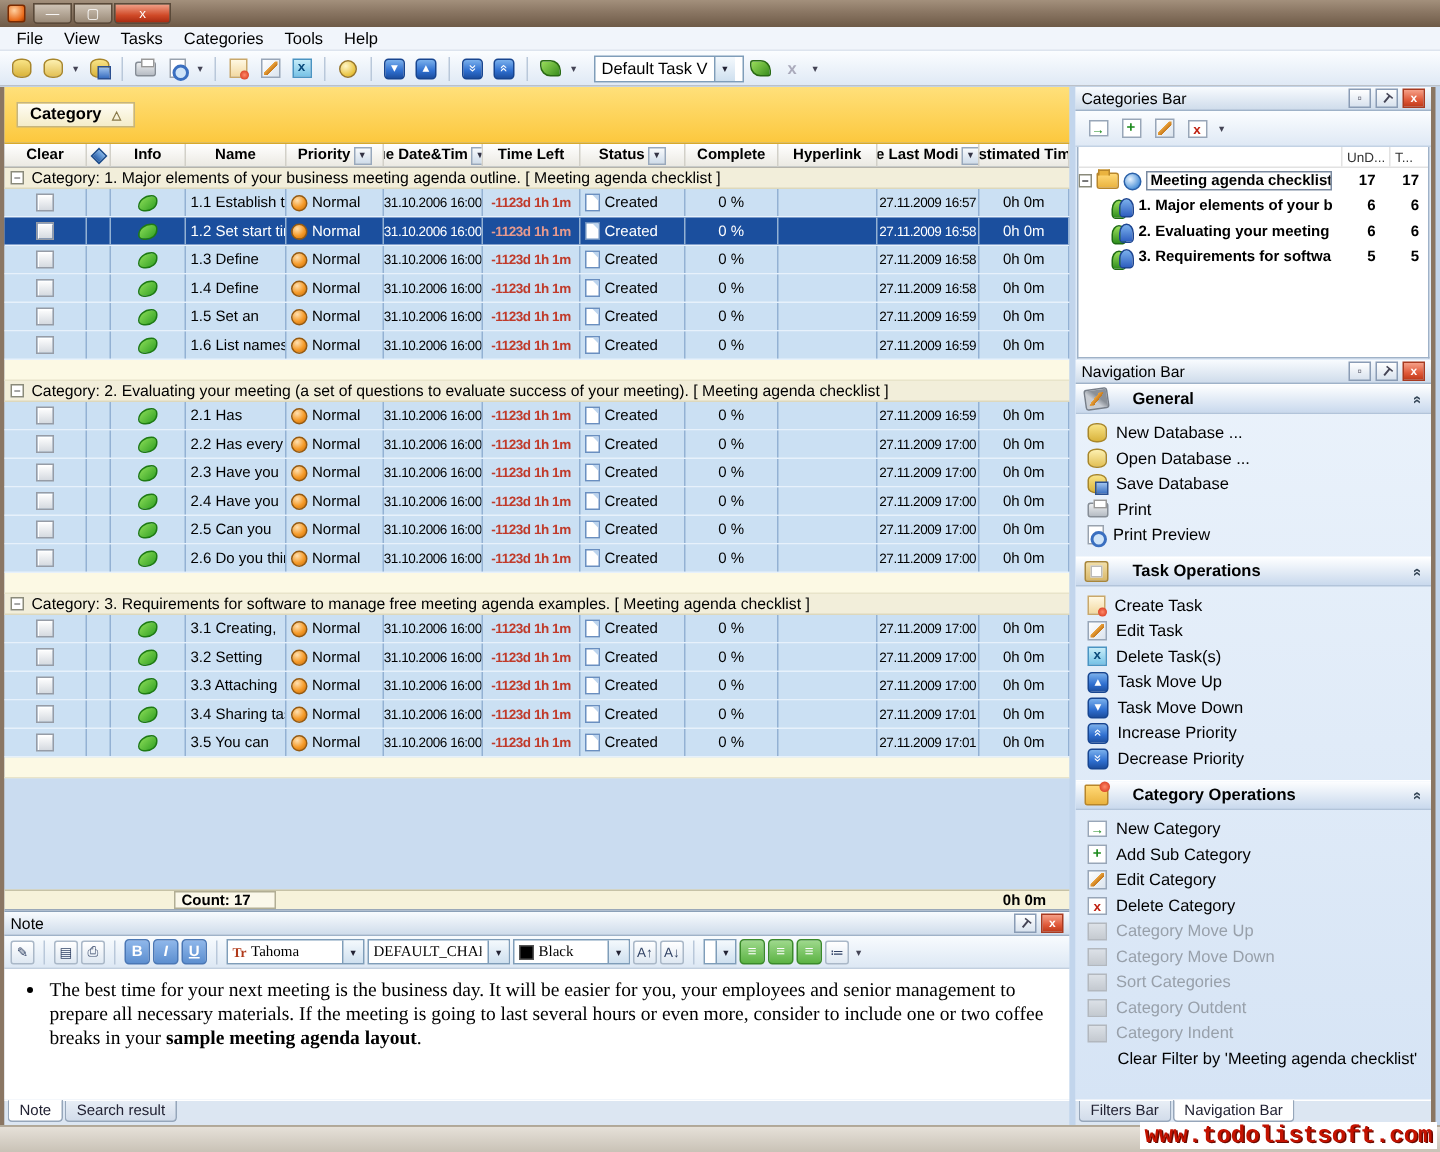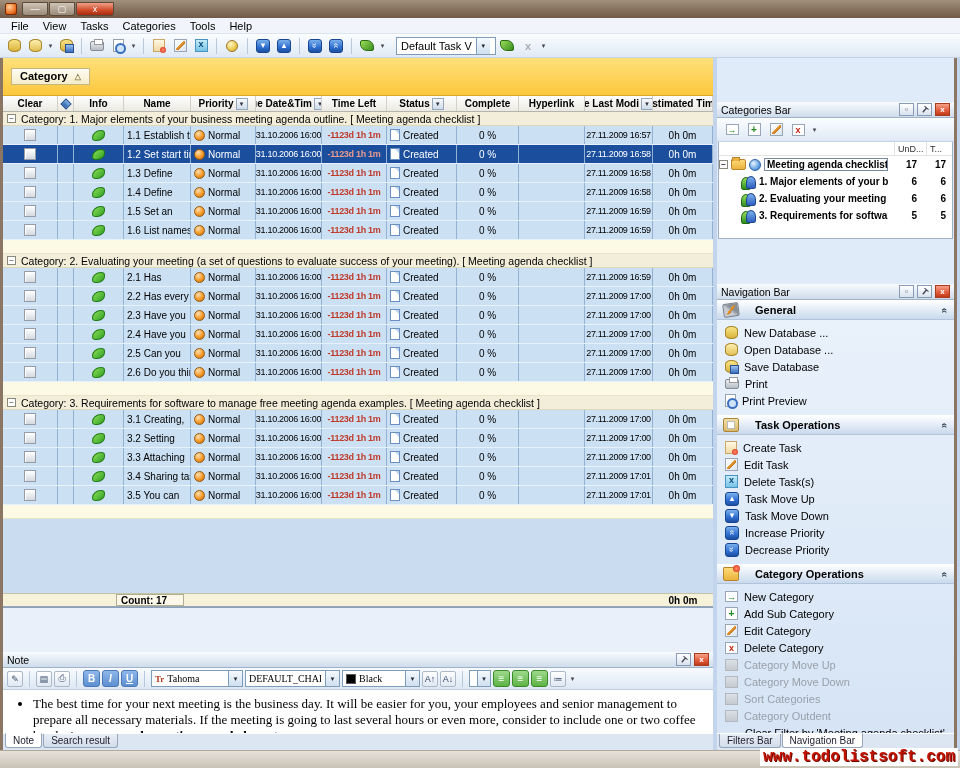--- a/index.html
+++ b/index.html
@@ -88,21 +88,21 @@
   .doc-icon::after{content:"";position:absolute;right:0;top:0;border-style:solid;border-width:0 4px 4px 0;border-color:transparent #bcd4ee transparent transparent;}
   .info-icon{width:13px;height:11px;background:linear-gradient(135deg,#8fe05a,#2f9e22);border:1px solid #1e7a14;border-radius:70% 30% 60% 30%;}
   .group-filler{background:#fcf9e4;border-bottom:1px solid #e8e4ca;}
   .grid-empty{flex:1;background:#cadcf0;}
   .count-bar{height:14px;background:#f6f2da;border-top:1px solid #c6c2a6;border-bottom:1px solid #9aa8b8;
     display:flex;align-items:center;font-weight:bold;font-size:10px;}
   .count-box{margin-left:113px;background:#fbf8ea;border:1px solid #b2ae94;padding:0 16px 0 4px;height:12px;line-height:11px;}
   .count-total{margin-left:auto;width:60px;text-align:center;}
   
   .panel-title{height:16px;background:linear-gradient(#f8fbfe,#cfdceb);border-bottom:1px solid #9fb2c8;
-    display:flex;align-items:center;padding:0 4px;gap:3px;margin-top:44px;}
+    display:flex;align-items:center;padding:0 4px;gap:3px;}
   .panel-title .pt-label{flex:1;font-size:10.5px;}
   .pt-btn{width:15px;height:13px;border:1px solid #8a9cb5;background:linear-gradient(#ffffff,#d8e2ee);
     display:flex;align-items:center;justify-content:center;font-size:8px;color:#445;}
   .pt-close{background:linear-gradient(#f5a088,#e05a3a 60%,#c03a1a);color:#fff;font-weight:bold;border-color:#a83a20;}
   .pin-g{display:inline-block;transform:rotate(40deg);font-weight:bold;font-size:9px;}
   
   .note-panel{height:126px;display:flex;flex-direction:column;border-top:1px solid #8ba0b8;background:#e9f0f9;}
   .note-toolbar{height:22px;background:linear-gradient(#f8fbfe,#dde8f4);border-bottom:1px solid #c2cfdf;
     display:flex;align-items:center;gap:2px;padding:0 4px;font-size:10px;}
   .fmt-btn{width:17px;height:17px;border-radius:3px;border:1px solid #4a77b5;color:#fff;font-weight:bold;
@@ -985,20 +985,24 @@
                   <span>Category Move Down</span>
                 </div>
                 <div class="nav-item dis">
                   <span class="ti ic-gray"></span>
                   <span>Sort Categories</span>
                 </div>
                 <div class="nav-item dis">
                   <span class="ti ic-gray"></span>
                   <span>Category Outdent</span>
                 </div>
+                <div class="nav-item dis">
+                  <span class="ti ic-gray"></span>
+                  <span>Category Indent</span>
+                </div>
                 <div class="nav-item">
                   <span class="ti ic-none"></span>
                   <span>Clear Filter by 'Meeting agenda checklist'</span>
                 </div>
               </div>
             </div>
           </div>
       </div>
 
       <div class="tabbar" id="righttabs">

